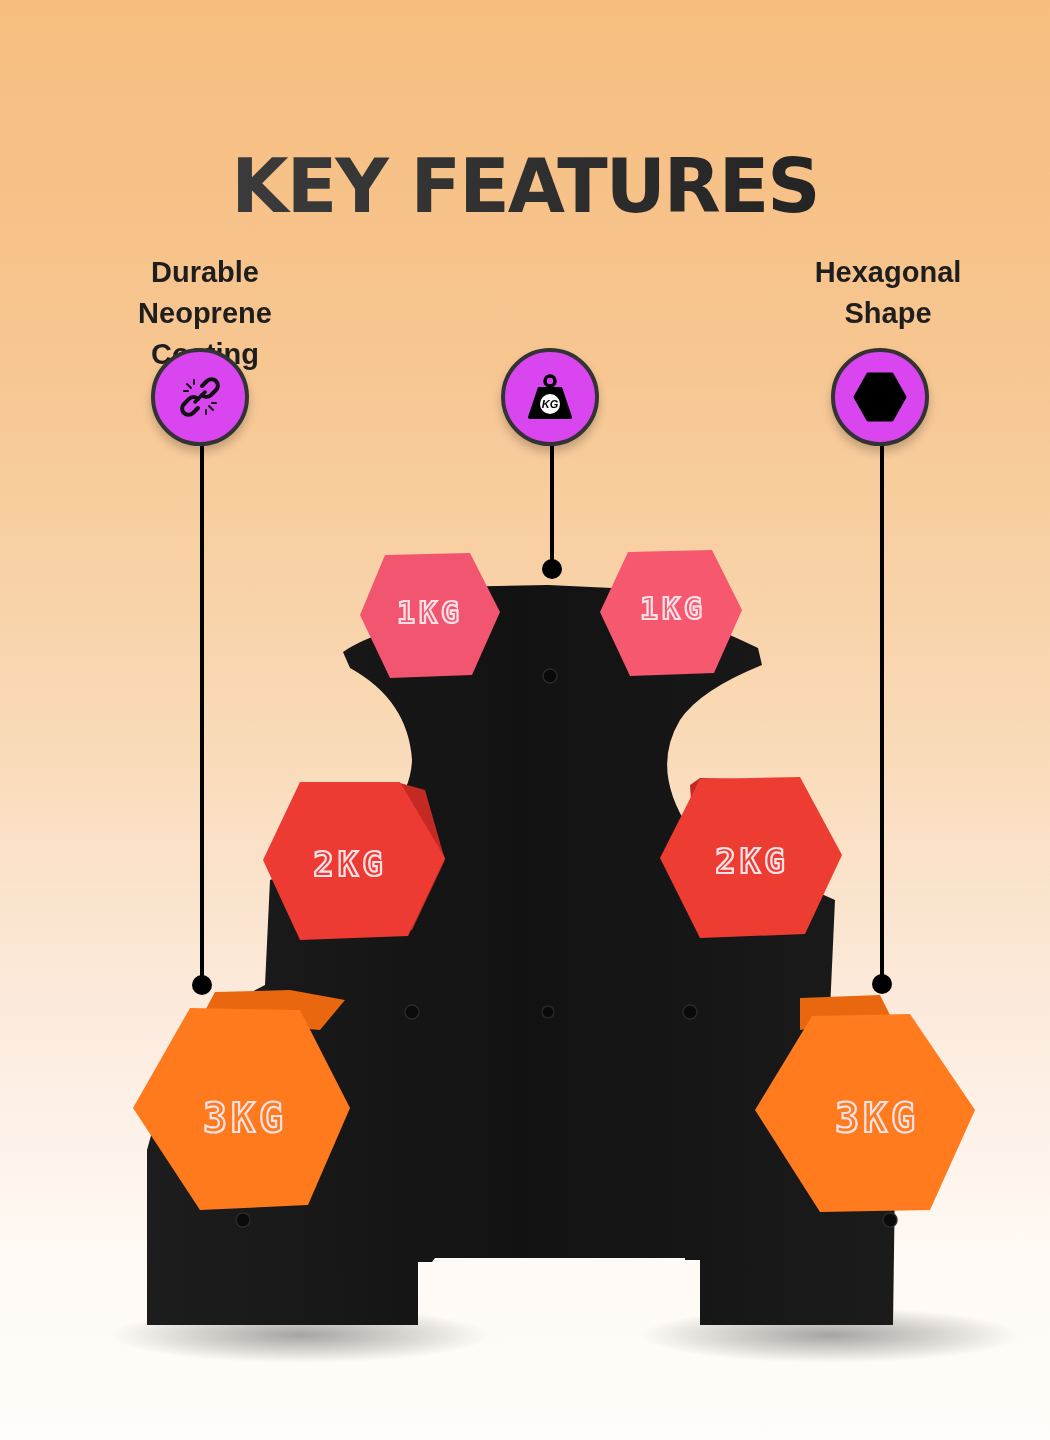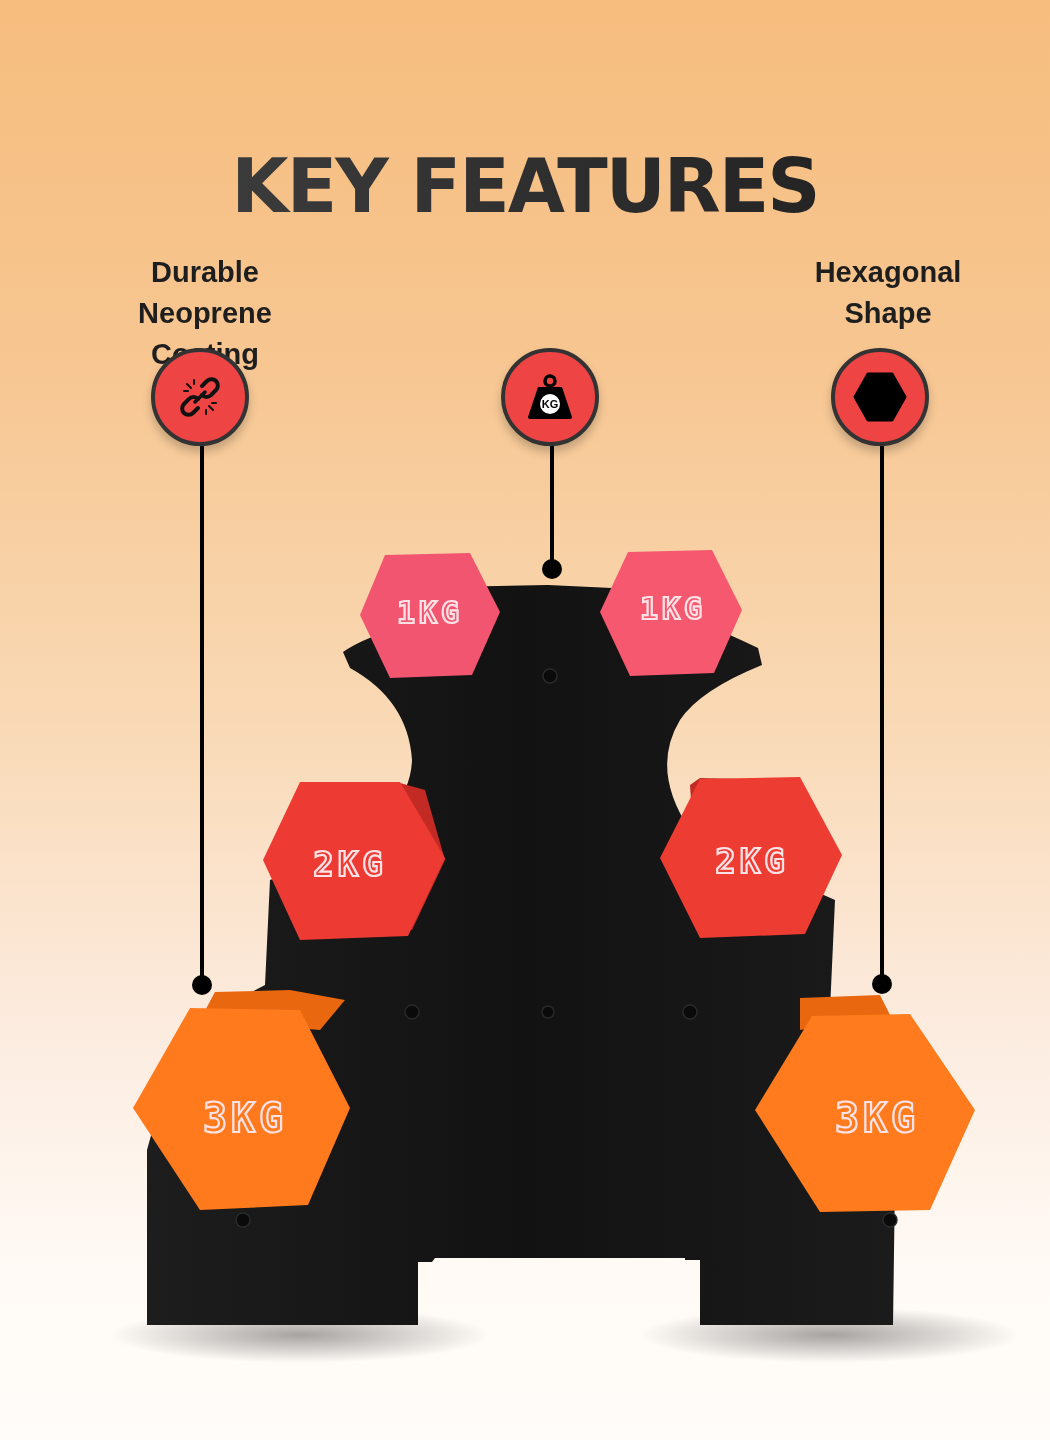--- a/index.html
+++ b/index.html
@@ -15,23 +15,23 @@
     background: linear-gradient(90deg, #444 0%, #1b1b1b 100%);
     -webkit-background-clip: text; background-clip: text; -webkit-text-fill-color: transparent;
     transform: scaleY(1.02);
   }
   .feature-label {
     position: absolute; text-align: center; font-family: "Liberation Sans", sans-serif;
     font-weight: 700; font-size: 29px; line-height: 41px; color: #1e1e1e;
   }
   .badge {
     position: absolute; width: 98px; height: 98px; border-radius: 50%;
-    background: #ef4444; border: 4px solid #333; box-sizing: border-box;
+    background: #d946ef; border: 4px solid #333; box-sizing: border-box;
     box-shadow: 0 6px 10px rgba(0,0,0,0.22);
-    display: flex; align-items: center; justify-content: center;
+    display: flex; align-items: center; justify-content: center; font-style: italic;
   }
   .vline { position: absolute; width: 4px; background: #000; }
   .dot { position: absolute; width: 20px; height: 20px; border-radius: 50%; background: #000; }
   .scene { position: absolute; left: 0; top: 0; width: 1050px; height: 1440px; }
   .kg-text {
     font-family: "DejaVu Sans Mono", monospace; font-weight: 700; fill: none;
     stroke: #fbe2e6; stroke-width: 2.2; letter-spacing: 4px;
   }
 </style>
 </head>

